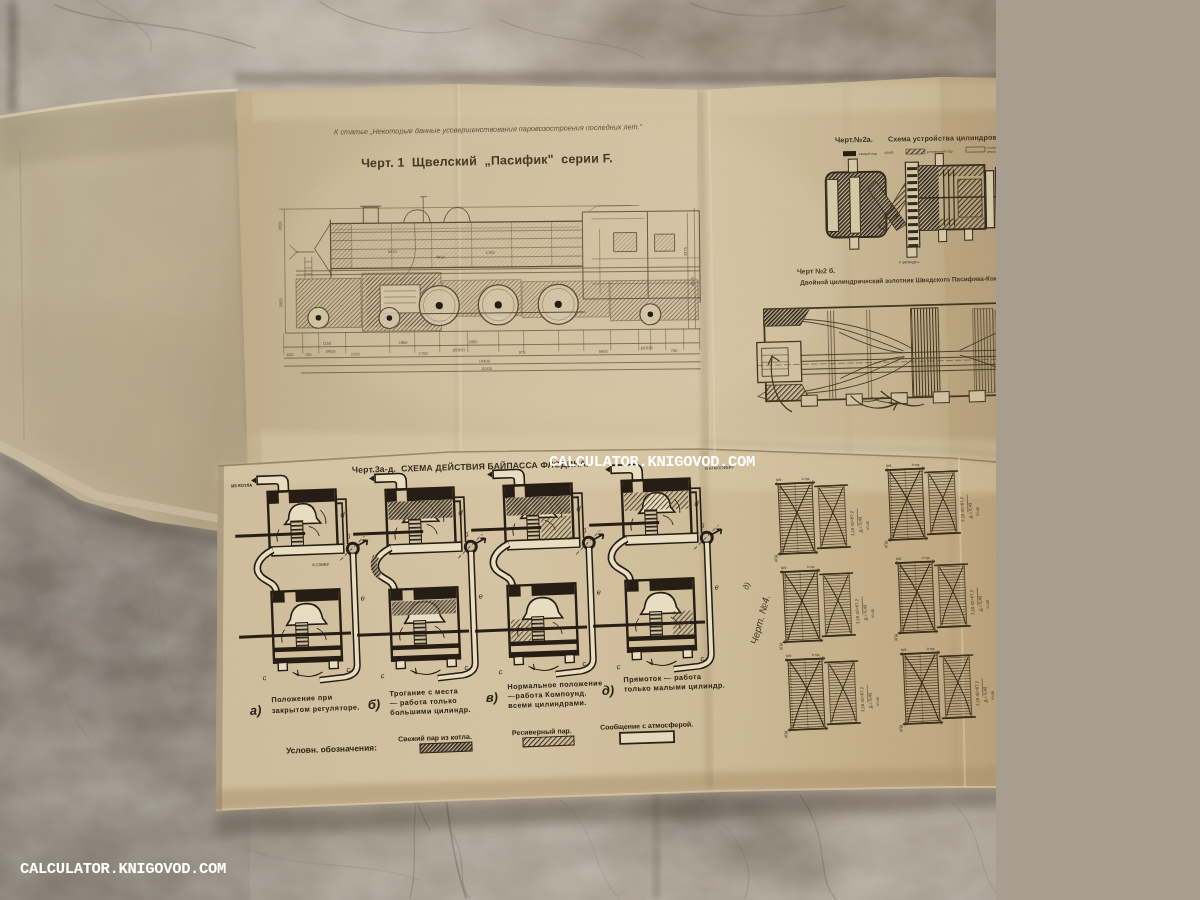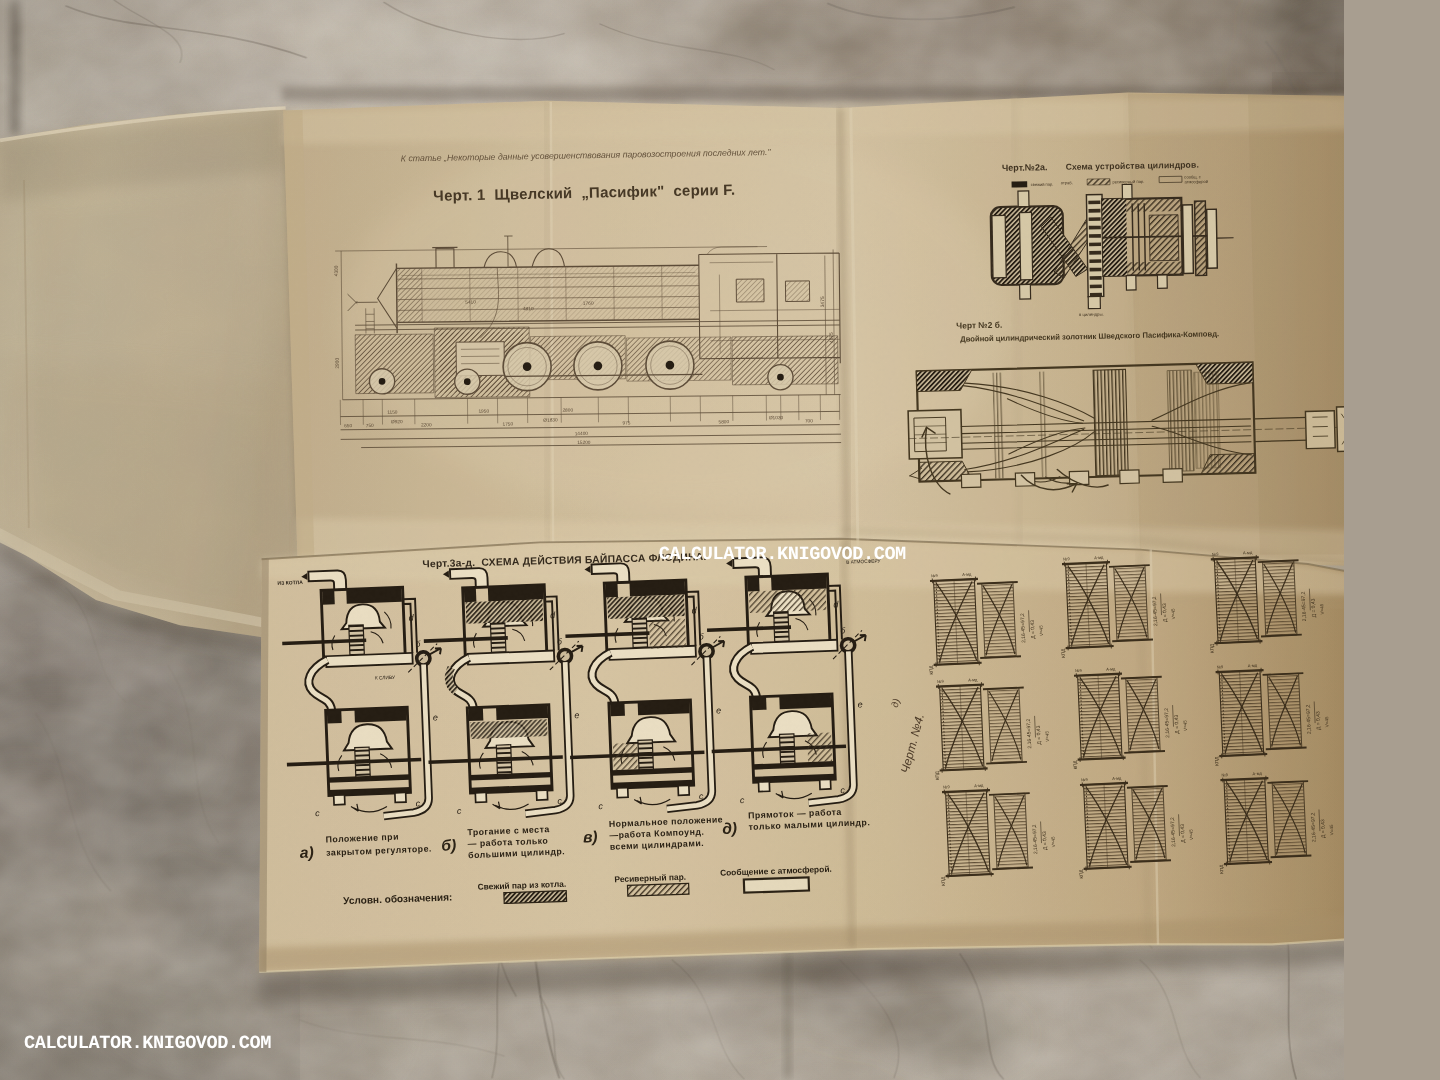--- a/index.html
+++ b/index.html
@@ -1,15 +1,15 @@
 <!DOCTYPE html>
 <html><head><meta charset="utf-8">
 <style>
 html,body{margin:0;padding:0;background:#a89e90;}
-#stage{position:relative;width:1120px;height:900px;overflow:hidden;font-family:"Liberation Sans",sans-serif;}
+#stage{position:relative;width:996px;height:900px;overflow:hidden;font-family:"Liberation Sans",sans-serif;}
 </style></head><body>
 <div id="stage">
 <svg width="1200" height="900" viewBox="0 0 1200 900" xmlns="http://www.w3.org/2000/svg">
 <defs>
 <filter id="b3" x="-50%" y="-50%" width="200%" height="200%">
           <feGaussianBlur stdDeviation="3"></feGaussianBlur>
         </filter>
 <filter id="b6" x="-50%" y="-50%" width="200%" height="200%">
           <feGaussianBlur stdDeviation="6"></feGaussianBlur>
         </filter>

